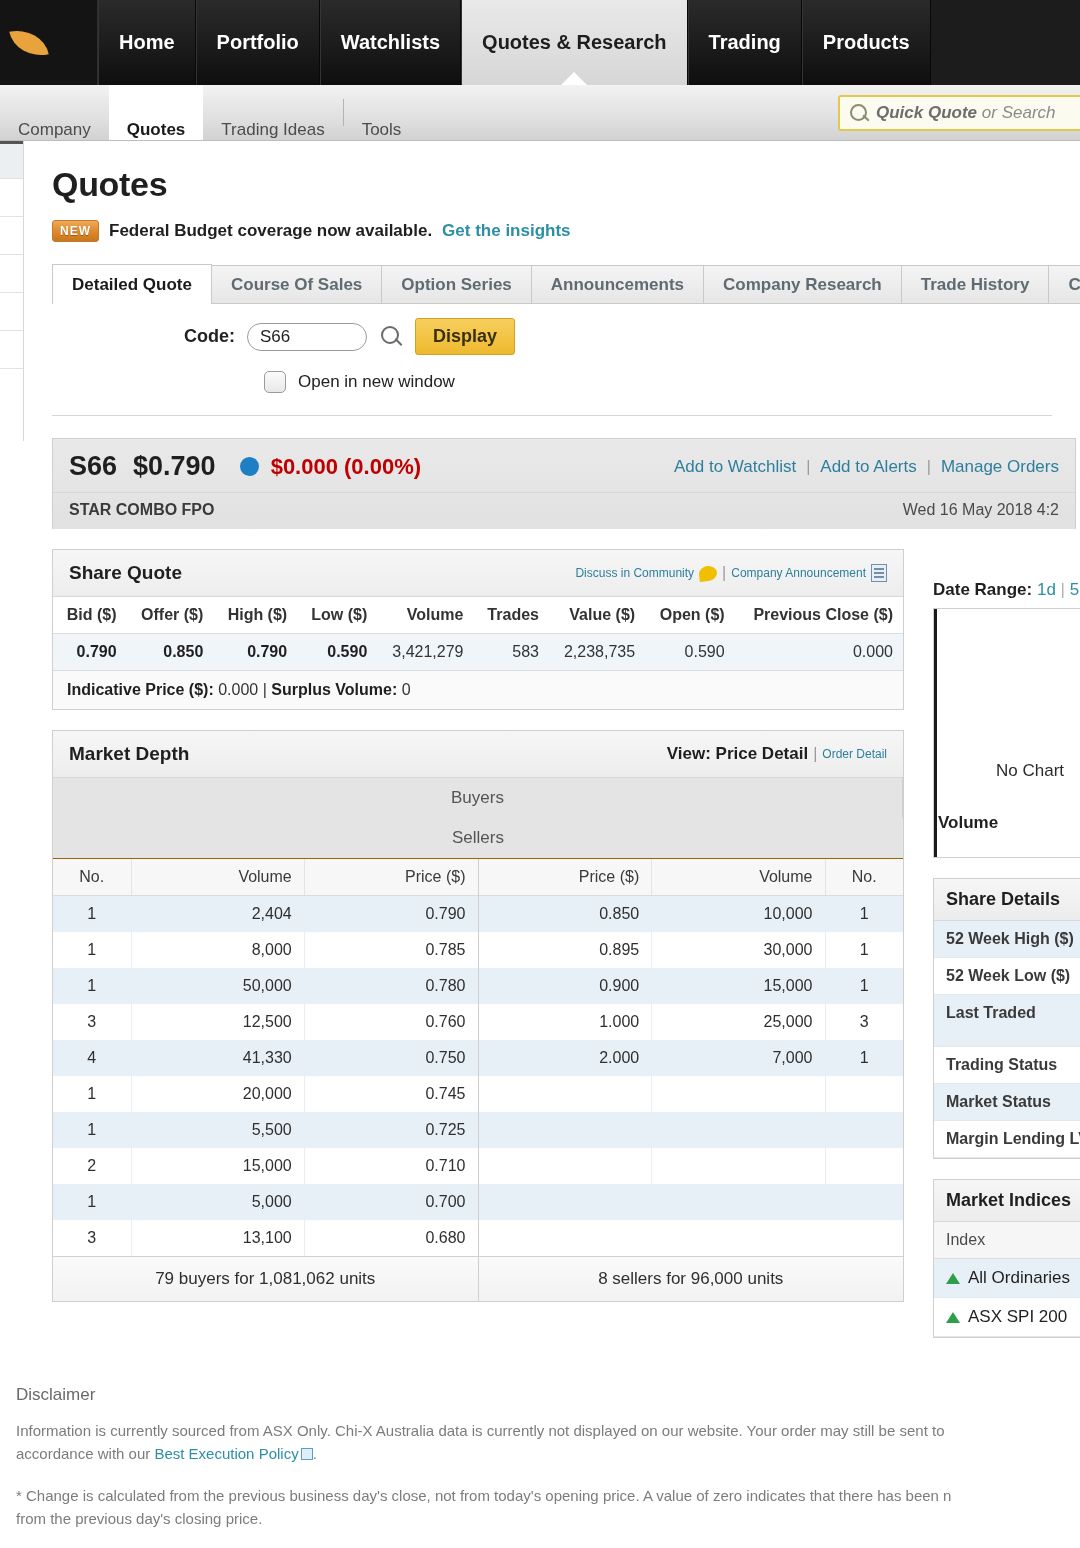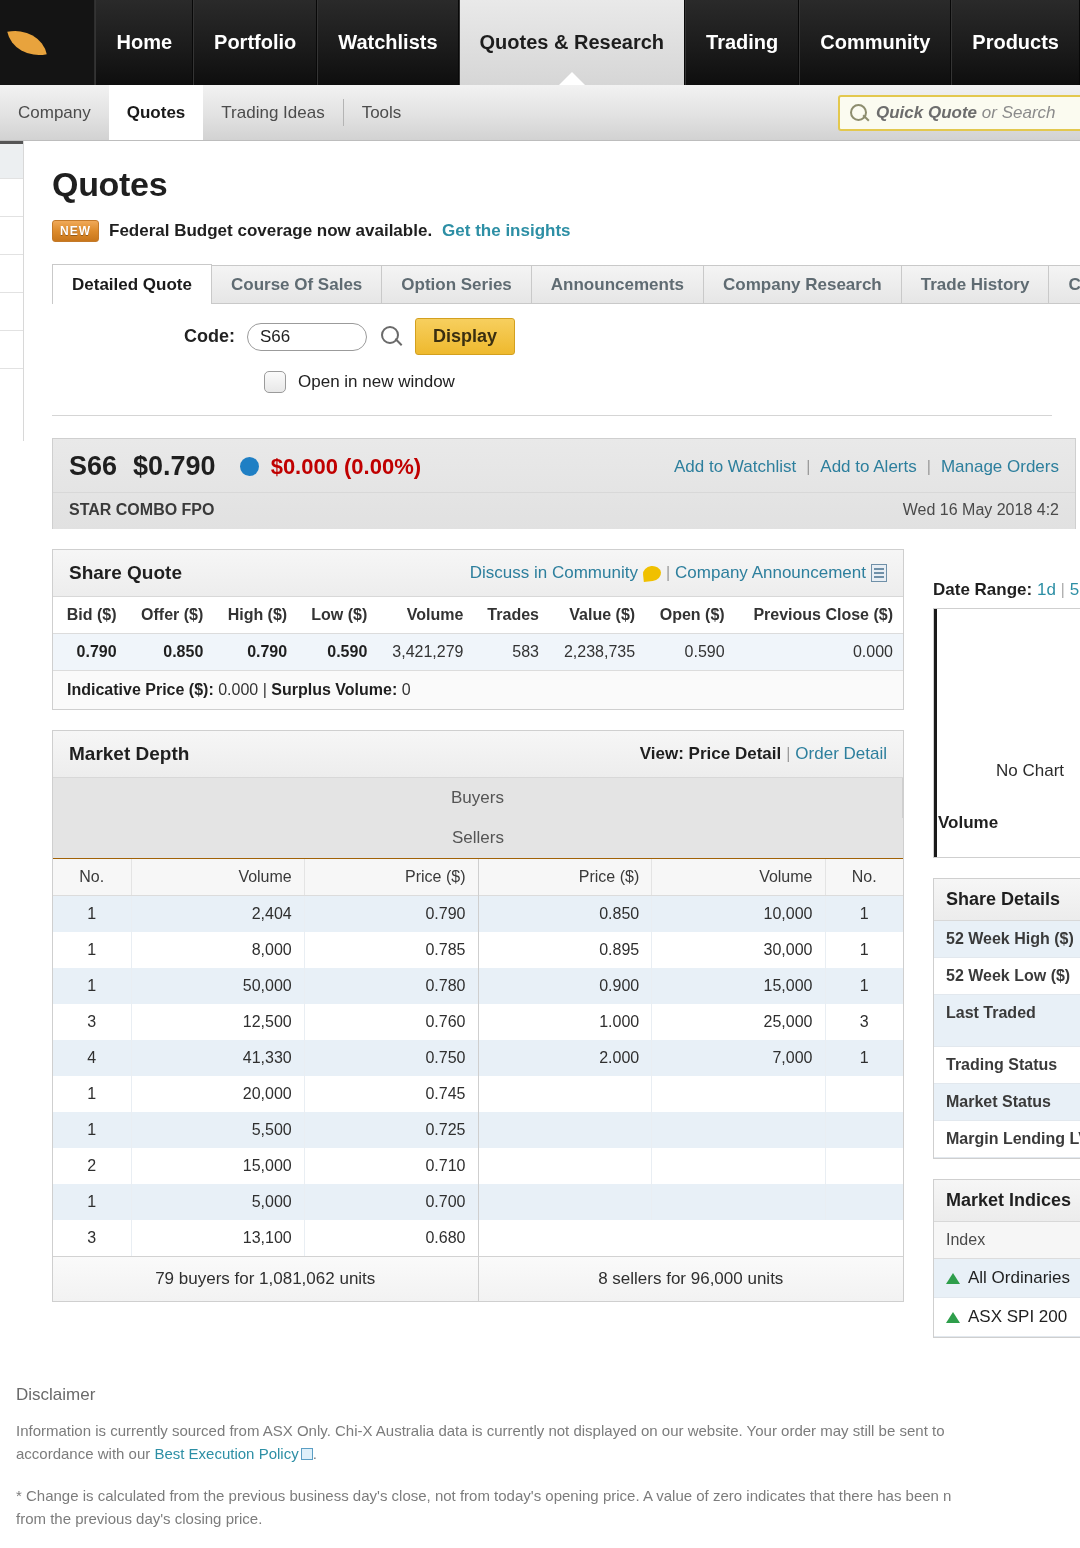--- a/index.html
+++ b/index.html
@@ -48,21 +48,21 @@
   }
 
   
   .subnav {
     position: absolute; top: 85px; left: 0; width: 1080px; height: 56px;
     background: linear-gradient(to bottom, #f2f2f2 0%, #e2e2e2 55%, #d2d2d2 100%);
     border-bottom: 1px solid #bdbdbd;
     display: flex; align-items: stretch;
   }
   .subnav-item {
-    display: flex; align-items: center; padding: 0 18px;
+    display: flex; align-items: flex-end; padding: 0 18px;
     font-size: 17px; color: #4c4c4c; cursor: pointer; white-space: nowrap;
   }
   .subnav-item.active {
     background: #ffffff; color: #191919; font-weight: bold;
   }
   .subnav-sep { width: 1px; background: #b4b4b4; margin: 14px 0; }
   .quick-search {
     position: absolute; right: -8px; top: 10px;
     width: 250px; height: 36px;
     background: #fbfbf0; border: 2px solid #e3c84e; border-radius: 3px;
@@ -180,21 +180,21 @@
 
   
   .panel { width: 852px; margin: 20px 0 0 28px; border: 1px solid #cfcfcf; background: #fff; }
   .panel-head {
     display: flex; align-items: center; padding: 12px 16px;
     background: linear-gradient(to bottom, #f6f6f6, #ededed);
     border-bottom: 1px solid #d8d8d8;
   }
   .panel-title { font-size: 19px; font-weight: bold; color: #1f1f1f; }
   .panel-head-right { margin-left: auto; display: flex; align-items: center; gap: 5px; }
-  .ph-a { font-size: 17px; color: #2d7f9d; cursor: pointer; }
+  .ph-a { font-size: 12px; color: #2d7f9d; cursor: pointer; }
   .ph-static { font-size: 17px; font-weight: bold; color: #1f1f1f; }
   .speech-icon {
     width: 18px; height: 15px; background: #f0c000; border-radius: 50% 50% 50% 0;
     display: inline-block; transform: rotate(-6deg);
   }
   .doc-icon {
     width: 16px; height: 18px; border: 1.5px solid #6f90a8; background: #e8eef4;
     display: inline-block; position: relative;
   }
   .doc-icon::after {
@@ -328,23 +328,20 @@
     </div>
     <div class="topnav-item">
       <span>Watchlists</span>
     </div>
     <div class="topnav-item active">
       <span>Quotes &amp; Research</span>
       <span class="arrow"></span>
     </div>
     <div class="topnav-item">
       <span>Trading</span>
-    </div>
-    <div class="topnav-item">
-      <span>Community</span>
     </div>
     <div class="topnav-item">
       <span>Products</span>
     </div>
   </div>
 
   <div class="subnav">
     <div class="subnav-item">
       <span>Company</span>
     </div>

